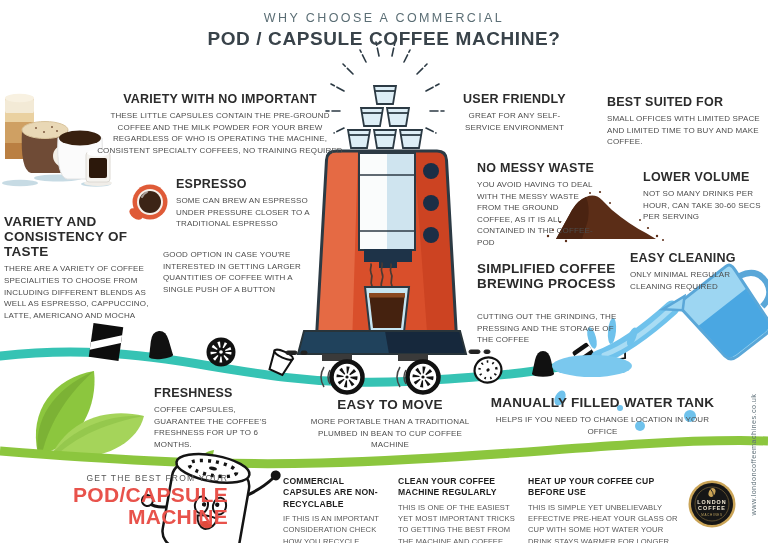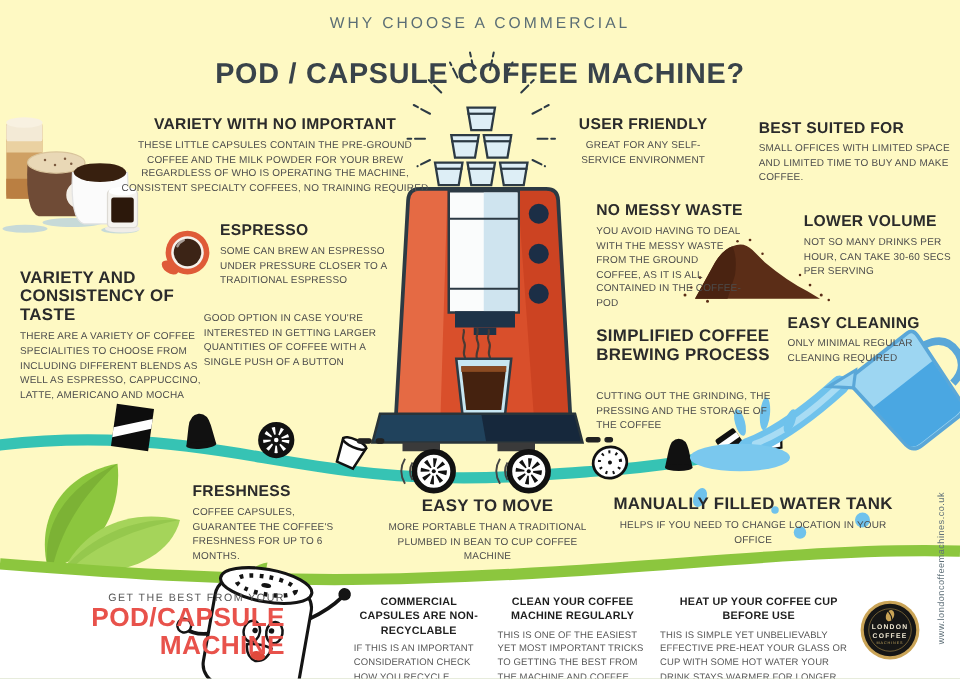--- a/index.html
+++ b/index.html
@@ -1,29 +1,29 @@
 <!DOCTYPE html>
 <html><head>
 <meta charset="utf-8">
 <style>
   html,body{margin:0;padding:0;background:#9db6c2;}
-  .canvas{position:relative;width:768px;height:543px;background:#fef9c3;overflow:hidden;
+  .canvas{position:relative;width:768px;height:543px;background:#ffffff;overflow:hidden;
           font-family:"Liberation Sans",sans-serif;}
   svg.layer{position:absolute;left:0;top:0;z-index:1;}
   .txt{position:absolute;z-index:2;}
   .hdr{position:absolute;top:11px;left:0;right:0;text-align:center;z-index:2;}
   .hdr-sub{font-size:12.5px;color:#5b6e75;letter-spacing:2.4px;}
-  .hdr-ttl{font-size:23px;font-weight:bold;color:#39434a;letter-spacing:.6px;margin-top:20px;}
+  .hdr-ttl{font-size:19px;font-weight:bold;color:#39434a;letter-spacing:.6px;margin-top:3px;}
   .sh{margin:0;font-weight:bold;color:#2b2b2b;font-size:12.5px;letter-spacing:.25px;line-height:1.12;}
   .sb{margin:4px 0 0;font-size:8px;color:#4d4d4d;line-height:1.45;letter-spacing:.15px;}
   .tc{text-align:center;}
   .sh.big{font-size:13.5px;}
   .tag{font-size:8.5px;color:#565656;letter-spacing:1.2px;}
   .brand{font-size:21px;font-weight:bold;color:#e8524b;line-height:.97;letter-spacing:.3px;margin-top:2px;}
-  .tip-h{margin:0;font-size:8.6px;font-weight:bold;color:#1e1e1e;line-height:1.32;letter-spacing:.2px;text-align:center;}
+  .tip-h{margin:0;font-size:8.6px;font-weight:bold;color:#1e1e1e;line-height:1.32;letter-spacing:.2px;}
   .tip-b{margin:3px 0 0;font-size:7.6px;color:#585858;line-height:1.5;letter-spacing:.1px;}
   .site{position:absolute;left:670px;top:449px;width:168px;height:11px;text-align:center;
         transform:rotate(-90deg);font-size:7.3px;color:#5f7079;letter-spacing:.4px;z-index:2;}
 </style>
 </head>
 <body>
 
 <div class="canvas">
 
   <svg class="layer" width="768" height="543" viewBox="0 0 768 543">
@@ -275,21 +275,21 @@
   <div class="txt tc" style="left:95px;top:92px;width:250px;">
     <h3 class="sh">VARIETY WITH NO IMPORTANT</h3>
     <p class="sb">THESE LITTLE CAPSULES CONTAIN THE PRE-GROUND COFFEE AND THE MILK POWDER FOR YOUR BREW REGARDLESS OF WHO IS OPERATING THE MACHINE, CONSISTENT SPECIALTY COFFEES, NO TRAINING REQUIRED</p>
   </div>
 
   <div class="txt" style="left:176px;top:177px;width:142px;">
     <h3 class="sh">ESPRESSO</h3>
     <p class="sb">SOME CAN BREW AN ESPRESSO UNDER PRESSURE CLOSER TO A TRADITIONAL ESPRESSO</p>
   </div>
 
-  <div class="txt" style="left:16px;top:214px;width:145px;">
+  <div class="txt" style="left:4px;top:214px;width:145px;">
     <h3 class="sh big" style="width:125px;">VARIETY AND CONSISTENCY OF TASTE</h3>
     <p class="sb">THERE ARE A VARIETY OF COFFEE SPECIALITIES TO CHOOSE FROM INCLUDING DIFFERENT BLENDS AS WELL AS ESPRESSO, CAPPUCCINO, LATTE, AMERICANO AND MOCHA</p>
   </div>
 
   <div class="txt" style="left:163px;top:245px;width:185px;">
     <p class="sb" style="width:155px;">GOOD OPTION IN CASE YOU'RE INTERESTED IN GETTING LARGER QUANTITIES OF COFFEE WITH A SINGLE PUSH OF A BUTTON</p>
   </div>
 
   <div class="txt tc" style="left:452px;top:92px;width:125px;">
     <h3 class="sh">USER FRIENDLY</h3>

